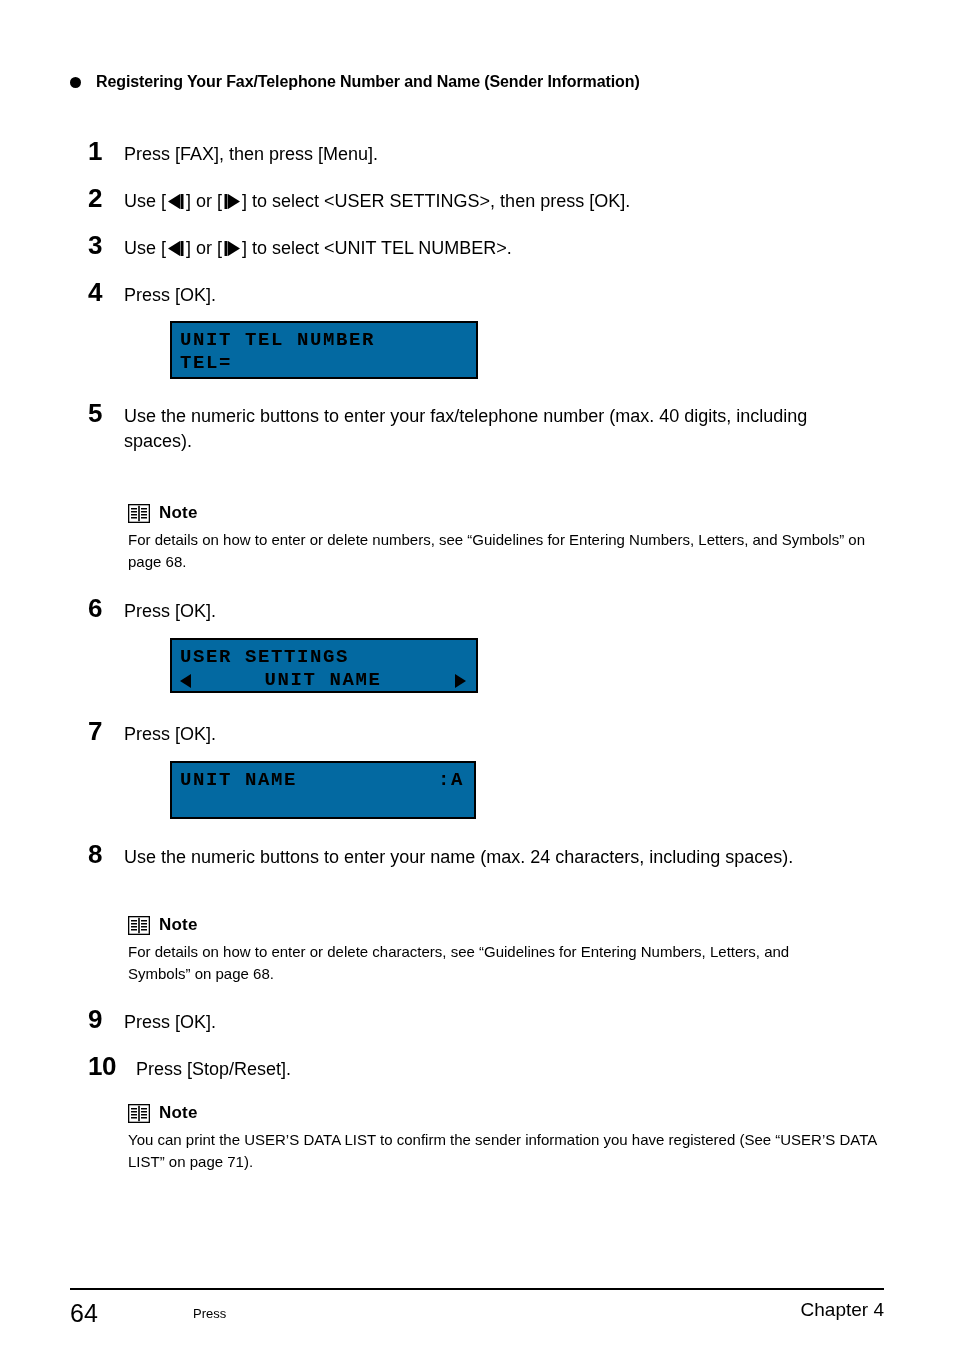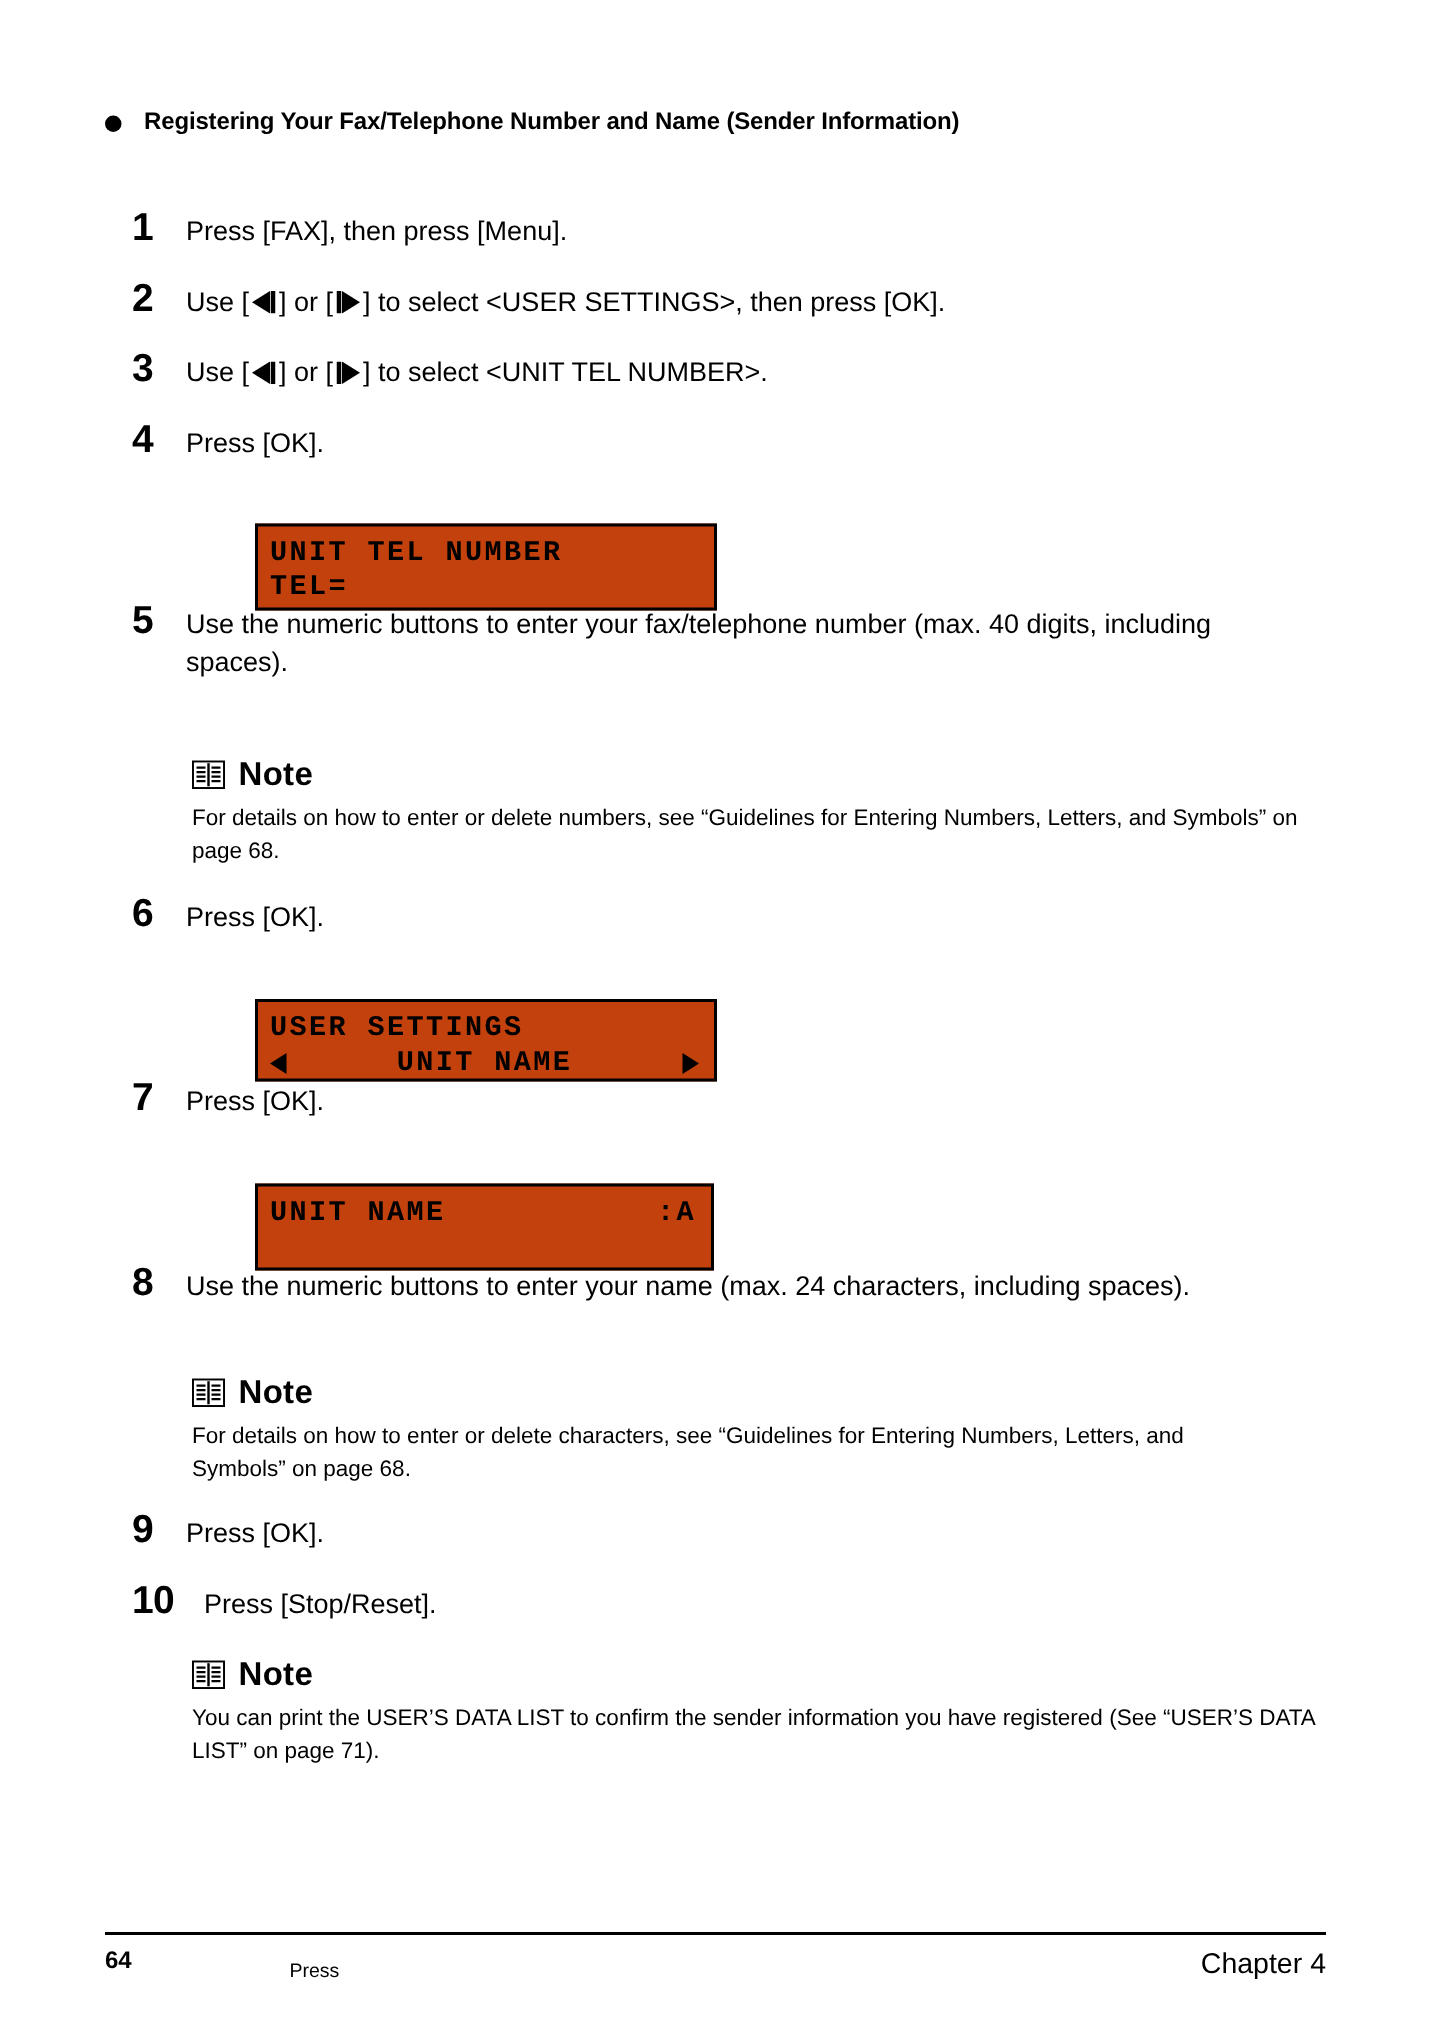--- a/index.html
+++ b/index.html
@@ -85,28 +85,27 @@
     height: 15px;
     vertical-align: -2px;
     margin: 0 0px;
   }
   .key-arrow svg { display:block; }
 
   
   .lcd {
     position: absolute;
     border: 2px solid #000;
-    background: #c2410c;
+    background: #0369a1;
     box-sizing: border-box;
     font-family: "Liberation Mono", "DejaVu Sans Mono", monospace;
     font-weight: bold;
     font-size: 19px;
     letter-spacing: 1.6px;
     padding: 6px 10px 6px 8px;
-    margin-top: 28px;
   }
   .lcd-line {
     height: 23px;
     line-height: 23px;
     white-space: pre;
     display: flex;
     align-items: center;
   }
   .lcd-line .grow { flex: 1; }
   .lcd-tri {
@@ -135,21 +134,21 @@
     margin-bottom: 6px;
   }
   .note-icon {
     width: 22px;
     height: 19px;
     flex: none;
     margin-right: 9px;
   }
   .note-icon svg { display: block; }
   .note-title {
-    font-size: 22px;
+    font-size: 17px;
     font-weight: bold;
     letter-spacing: 0.2px;
   }
   .note-body {
     font-size: 15px;
     line-height: 21.5px;
   }
 
   
   .footer-rule {
@@ -164,22 +163,22 @@
     position: absolute;
     left: 70px;
     top: 1296px;
     width: 814px;
     height: 34px;
   }
   .footer-page {
     position: absolute;
     left: 0px;
     top: 3px;
-    font-size: 16px;
-    font-weight: bold;
+    font-size: 25px;
+    font-weight: normal;
   }
   .footer-section {
     position: absolute;
     left: 123px;
     top: 10px;
     font-size: 13px;
   }
   .footer-chapter {
     position: absolute;
     right: 0px;

